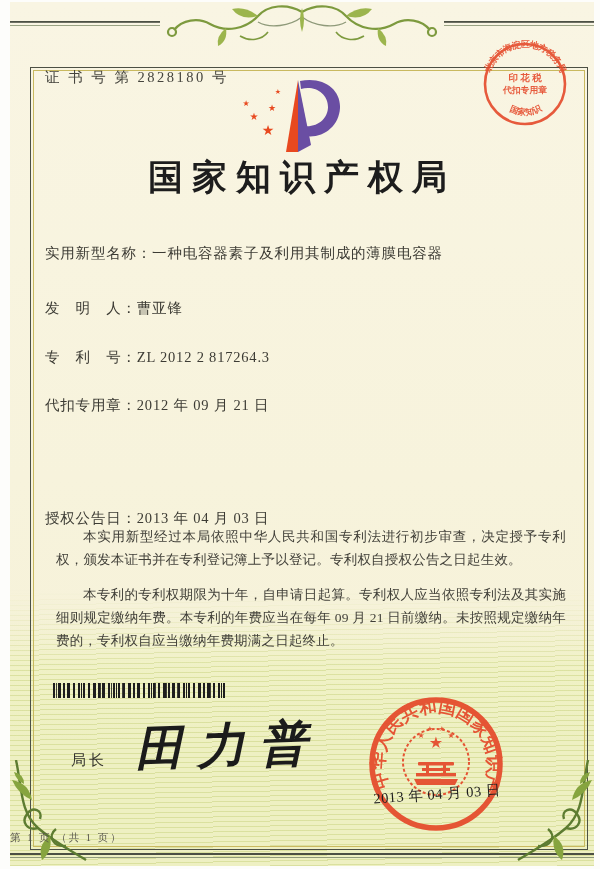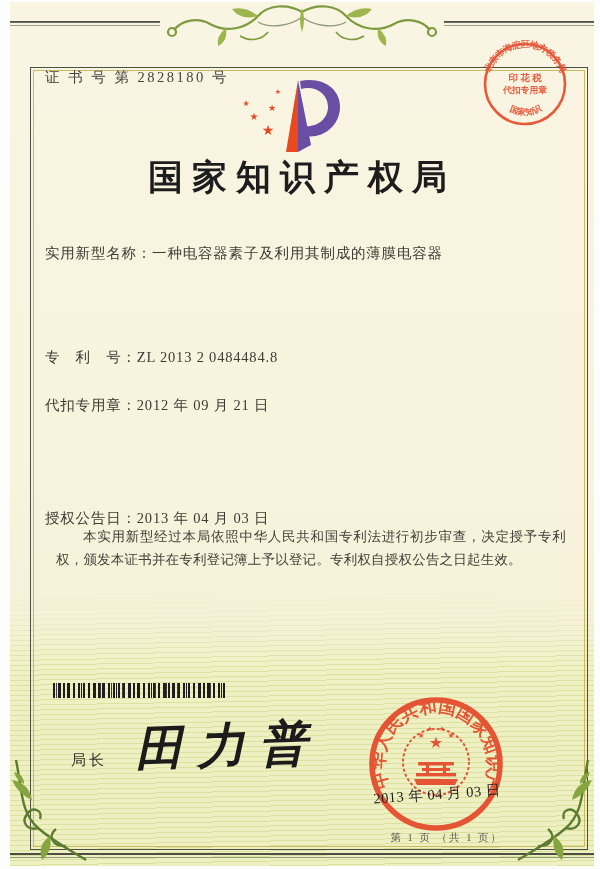--- a/index.html
+++ b/index.html
@@ -40,21 +40,21 @@
       repeating-linear-gradient(90deg,#1e1e1e 0 2px,transparent 2px 5px),
       repeating-linear-gradient(90deg,#1e1e1e 0 1px,transparent 1px 7px),
       repeating-linear-gradient(90deg,transparent 0 3px, rgba(30,30,30,.85) 3px 4px, transparent 4px 11px);}
   #director{left:61px;top:749px;font-size:15px;letter-spacing:3px;color:#33322c;z-index:2;}
   #signature{left:125px;top:712px;font-size:48px;font-style:italic;font-weight:600;
              letter-spacing:14px;color:#1b1b1b;transform:rotate(-2deg);z-index:3;}
   #seal{left:342px;top:678px;z-index:2;opacity:.93;}
   #seal-date{left:352px;top:783px;width:150px;text-align:center;font-size:14.5px;
              color:#1e1e1e;letter-spacing:.5px;transform:rotate(-4deg);z-index:4;}
   #stamp{left:470px;top:37px;z-index:3;opacity:.9;}
-  #footer{left:0;top:829px;width:493px;text-align:right;font-size:10.5px;
+  #footer{left:0;top:829px;width:493px;text-align:left;font-size:10.5px;
           letter-spacing:2px;color:#5a584e;z-index:2;}
   svg text{font-family:"Liberation Serif","DejaVu Serif",serif;}
 </style>
 </head>
 <body>
 
 <div id="page">
 
   <div id="guilloche" class="abs"></div>
 
@@ -127,32 +127,36 @@
       <text x="8" y="28" font-size="8">★</text>
       <text x="40" y="16" font-size="7">★</text>
     </g>
   </svg>
 
   <div id="title" class="abs">国家知识产权局</div>
 
   <div class="abs field" style="top:242px">
     <span>实用新型名称：</span><span>一种电容器素子及利用其制成的薄膜电容器</span>
   </div>
+  <div class="abs field" style="top:297px">
+    <span>发　明　人：</span><span>曹亚锋</span>
+  </div>
   <div class="abs field" style="top:346px">
-    <span>专　利　号：</span><span>ZL 2013 2 0484484.8</span>
+    <span>专　利　号：</span><span>ZL 2012 2 817264.3</span>
   </div>
   <div class="abs field" style="top:394px">
     <span>代扣专用章：</span><span>2012 年 09 月 21 日</span>
   </div>
   <div class="abs field" style="top:507px">
     <span>授权公告日：</span><span>2013 年 04 月 03 日</span>
   </div>
 
   <div id="paras" class="abs">
     <p>本实用新型经过本局依照中华人民共和国专利法进行初步审查，决定授予专利权，颁发本证书并在专利登记簿上予以登记。专利权自授权公告之日起生效。</p>
+    <p>本专利的专利权期限为十年，自申请日起算。专利权人应当依照专利法及其实施细则规定缴纳年费。本专利的年费应当在每年 09 月 21 日前缴纳。未按照规定缴纳年费的，专利权自应当缴纳年费期满之日起终止。</p>
   </div>
 
   <div id="barcode" class="abs"></div>
 
   <div id="director" class="abs">局长</div>
   <div id="signature" class="abs">田力普</div>
 
   <svg id="seal" class="abs" width="168" height="168" viewBox="0 0 168 168">
     <circle cx="84" cy="84" r="64" fill="none" stroke="var(--seal-red)" stroke-width="5.5"></circle>
     <path id="sealArc" d="M 40,112 A 52,52 0 1 1 128,112" fill="none"></path>

